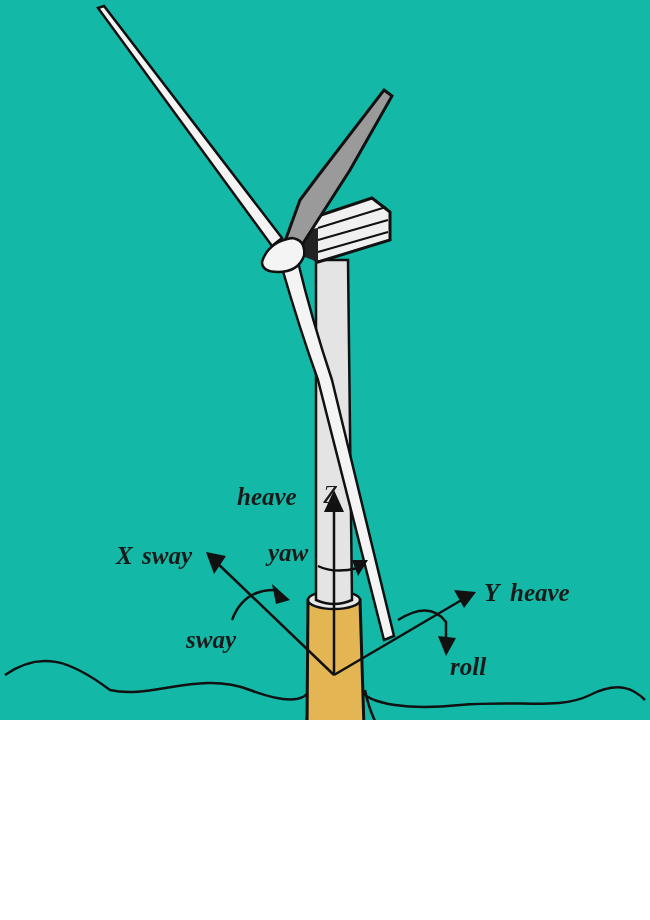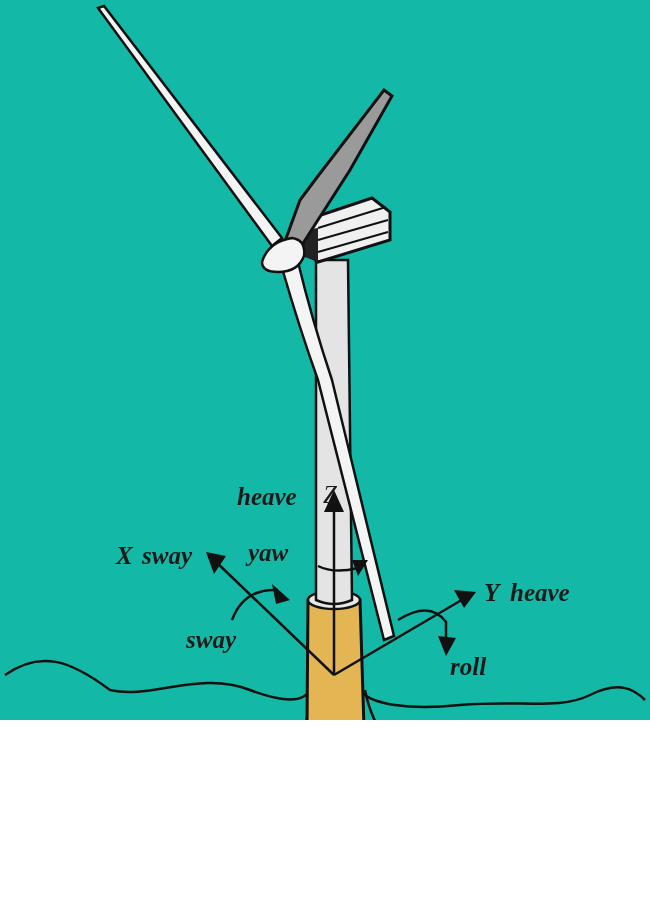--- a/index.html
+++ b/index.html
@@ -63,20 +63,20 @@
     </g>
     <g fill="#111">
       <polygon points="368,560 352,560 358,576"></polygon>
       <polygon points="290,600 272,584 276,604"></polygon>
       <polygon points="446,656 438,636 456,638"></polygon>
     </g>
   </svg>
 
   <span class="lbl" style="left:237px; top:484px;">heave</span>
   <span class="lbl" style="left:323px; top:482px; font-weight:normal;">Z</span>
-  <span class="lbl" style="left:248px; top:540px;">yaw</span>
+  <span class="lbl" style="left:268px; top:540px;">yaw</span>
   <span class="lbl" style="left:116px; top:543px;">X</span>
   <span class="lbl" style="left:142px; top:543px;">sway</span>
   <span class="lbl" style="left:186px; top:627px;">sway</span>
   <span class="lbl" style="left:484px; top:580px;">Y</span>
   <span class="lbl" style="left:510px; top:580px;">heave</span>
   <span class="lbl" style="left:450px; top:654px;text-align:center;">roll</span>
 </div>
 
 </body></html>

